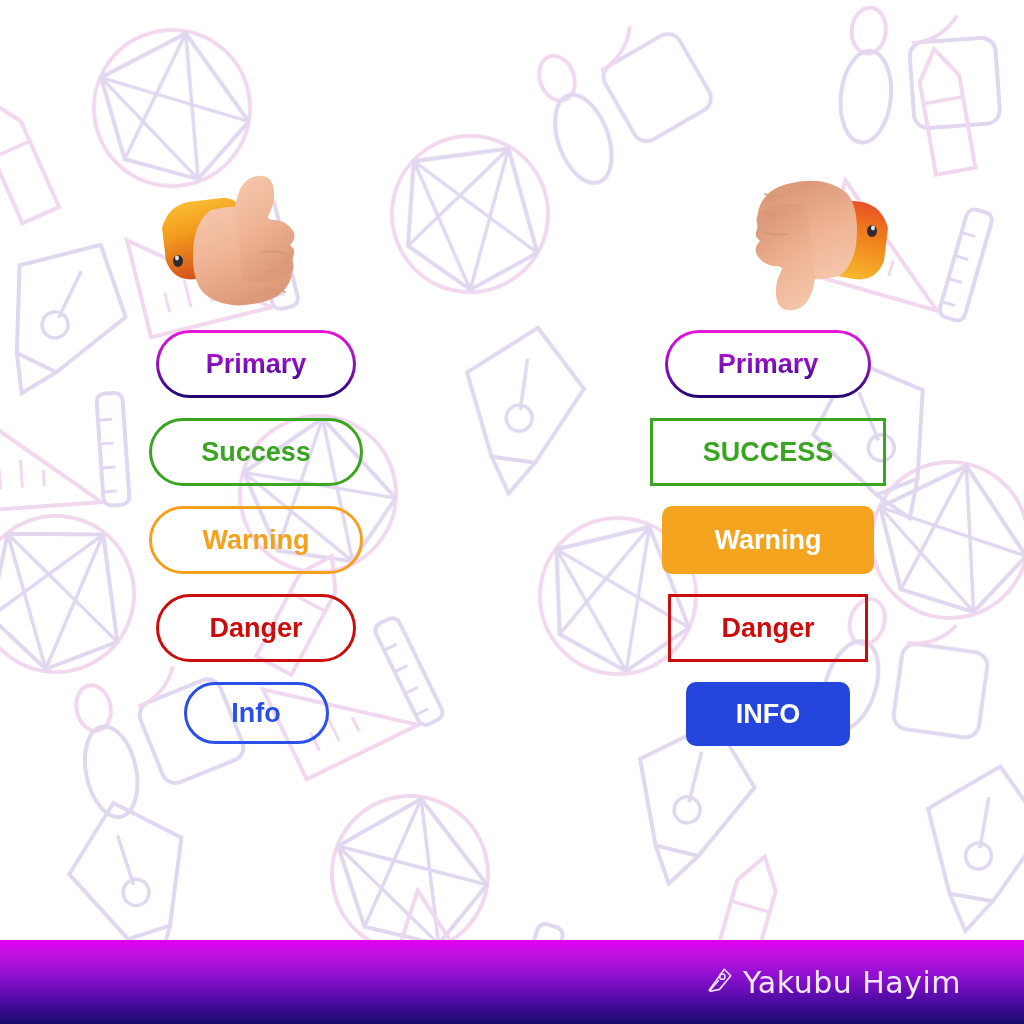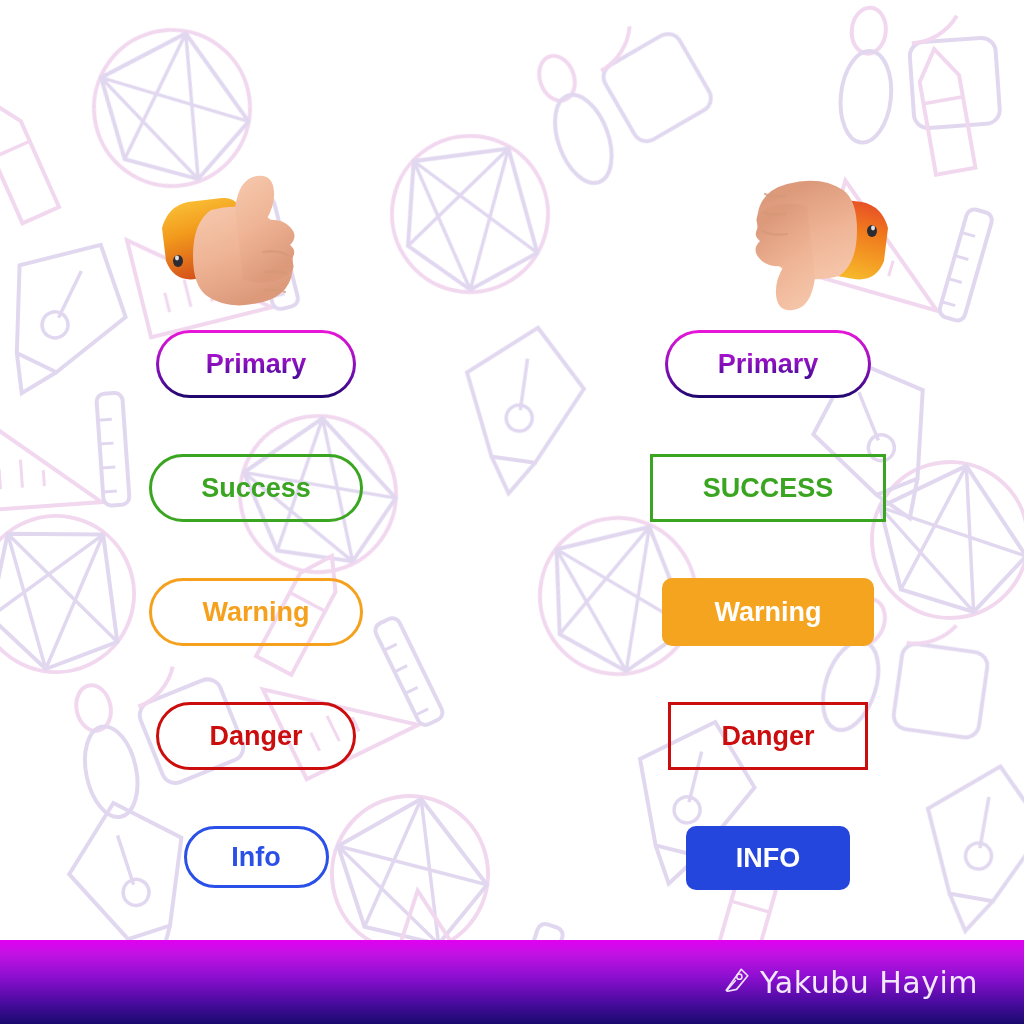--- a/index.html
+++ b/index.html
@@ -73,21 +73,21 @@
     top: 330px;
     left: 0;
     width: 1024px;
     display: flex;
   }
   .col {
     width: 512px;
     display: flex;
     flex-direction: column;
     align-items: center;
-    gap: 56px;
+    gap: 20px;
   }
 
   .btn {
     font-family: "Liberation Sans", sans-serif;
     font-size: 27px;
     font-weight: 700;
     display: flex;
     align-items: center;
     justify-content: center;
     background: transparent;
@@ -166,21 +166,21 @@
   .footer {
     position: absolute;
     left: 0;
     bottom: 0;
     width: 1024px;
     height: 84px;
     background: linear-gradient(180deg, #e100f0 0%, #c312e4 16%, #8c0fd0 44%, #4b0ba0 74%, #190a6e 100%);
     display: flex;
     align-items: center;
     justify-content: flex-end;
-    padding-right: 46px;
+    padding-right: 63px;
     gap: 8px;
     z-index: 5;
   }
   .footer .sig {
     font-family: "DejaVu Sans", sans-serif;
     font-size: 30px;
     font-weight: 400;
     color: #f2e8fb;
     letter-spacing: 0.5px;
   }

